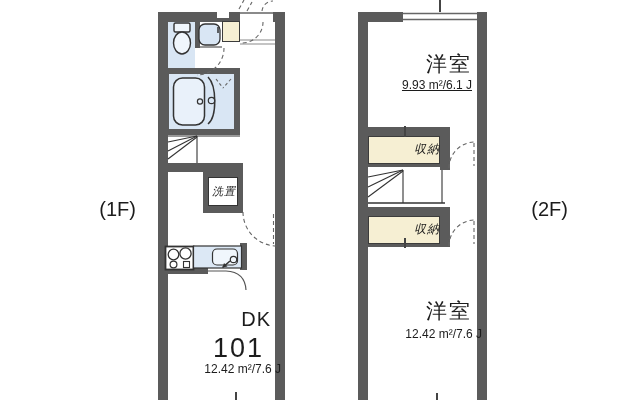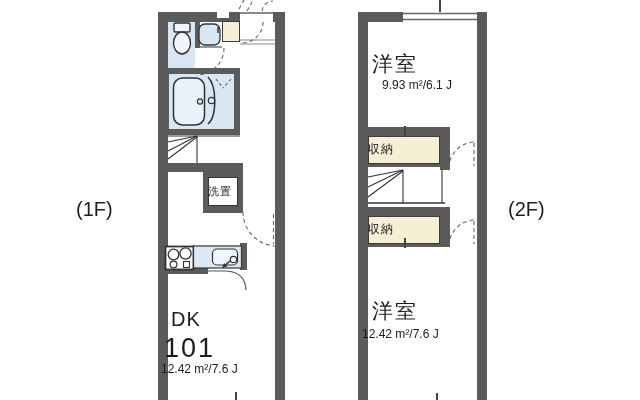--- a/index.html
+++ b/index.html
@@ -2,25 +2,25 @@
 <html><head>
 <meta charset="utf-8">
 <style>
   html,body{margin:0;padding:0;background:#ffffff;}
   #canvas{position:relative;width:640px;height:400px;background:#ffffff;overflow:hidden;
           font-family:"Liberation Sans","DejaVu Sans",sans-serif;color:#1c1c1c;}
   .wall{position:absolute;background:#5b5b5b;}
   .fill{position:absolute;}
   .wet{background:#d9e6f4;}
   .cream{background:#f6efd3;border:1px solid #3c3c3c;box-sizing:border-box;}
-  .lbl{position:absolute;text-align:left;line-height:1.1;white-space:nowrap;}
+  .lbl{position:absolute;text-align:right;line-height:1.1;white-space:nowrap;}
   .room-name{font-size:21px;letter-spacing:2px;}
   .room-area{font-size:12px;}
   .floor-tag{font-size:20px;}
-  .small-lbl{font-size:11px;letter-spacing:1px;}
+  .small-lbl{font-size:11px;letter-spacing:1px;font-style:italic;}
   .dk{font-size:20px;letter-spacing:1px;}
   .unit-no{font-size:27px;letter-spacing:2px;}
   svg{position:absolute;left:0;top:0;pointer-events:none;}
 </style>
 </head>
 <body>
 
 <div id="canvas">
 
   <div>
@@ -58,21 +58,21 @@
 
   <div>
 
     <div class="wall" style="left:358px;top:12px;width:129px;height:10px;"></div>
     <div class="wall" style="left:358px;top:12px;width:10px;height:388px;"></div>
     <div class="wall" style="left:477px;top:12px;width:10px;height:388px;"></div>
 
     <div class="fill" style="left:403px;top:12px;width:74px;height:10px;background:#fff;"></div>
 
     <div class="lbl room-name" style="left:372px;top:52px;width:100px;">洋室</div>
-    <div class="lbl room-area" style="left:382px;top:79px;width:120px;">9.93 m²/6.1 J</div>
+    <div class="lbl room-area" style="left:352px;top:79px;width:120px;text-decoration:underline;">9.93 m²/6.1 J</div>
 
     <div class="wall" style="left:368px;top:127px;width:82px;height:9px;"></div>
     <div class="wall" style="left:440px;top:136px;width:10px;height:34px;"></div>
     <div class="fill cream" style="left:368px;top:136px;width:72px;height:28px;"></div>
     <div class="wall" style="left:368px;top:164px;width:72px;height:3px;"></div>
     <div class="lbl small-lbl" style="left:368px;top:143px;width:72px;font-size:12px;">収納</div>
 
     <div class="wall" style="left:368px;top:207px;width:82px;height:9px;"></div>
     <div class="wall" style="left:440px;top:216px;width:10px;height:31px;"></div>
     <div class="fill cream" style="left:368px;top:216px;width:72px;height:28px;"></div>

